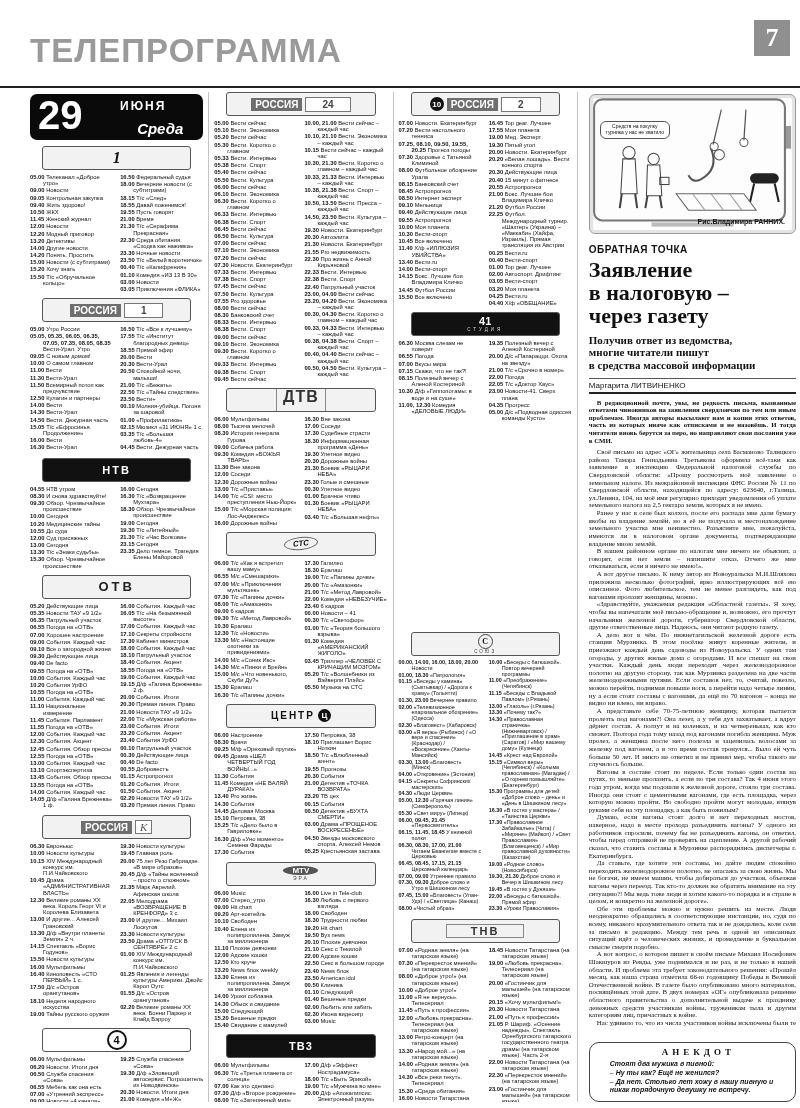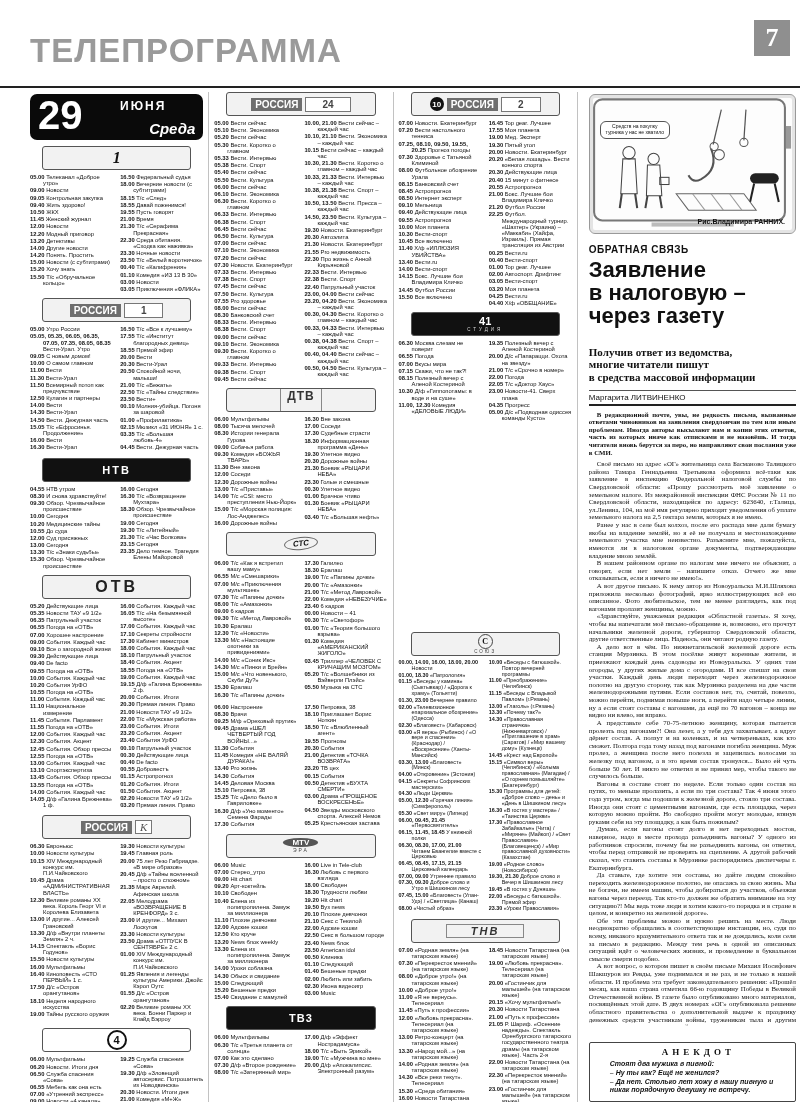--- a/index.html
+++ b/index.html
@@ -18,76 +18,76 @@
   .issue-date{font-size:8px;font-weight:bold;color:#333;}
   
   .content{display:flex;padding:4px 4px 0 30px;}
   .tv-area{display:flex;height:1010px;overflow:hidden;}
   .bcol{width:174px;padding-right:5px;margin-right:5px;border-right:1px solid #c2c2c2;}
   .article-col{width:208px;padding-left:6px;display:flex;flex-direction:column;height:1010px;overflow:hidden;}
   
   .date-block{position:relative;background:#0a0a0a;color:#fff;border-radius:7px;height:46px;margin:2px 0 6px 0;text-align:center;}
   .d-day{position:absolute;left:8px;top:-2px;font-size:40px;font-weight:bold;line-height:46px;}
   .d-month{position:absolute;left:70px;top:5px;font-size:12px;font-weight:bold;text-transform:uppercase;letter-spacing:2px;margin-left:20px;}
-  .d-weekday{position:absolute;right:8px;bottom:3px;font-size:15px;font-weight:bold;font-style:italic;}
+  .d-weekday{position:absolute;right:20px;bottom:3px;font-size:15px;font-weight:bold;font-style:italic;}
   
   .ch-block{margin-bottom:6px;}
   .ch-logo{height:22px;border:1px solid #555;border-radius:3px;background:#f2f2f2;
            display:flex;align-items:center;justify-content:center;gap:3px;margin:0 12px 4px 12px;overflow:hidden;}
   .ch-listings{columns:2;column-gap:7px;font-size:5.8px;line-height:1.07;}
   .entry{margin:0 0 1px 0;text-indent:-13px;padding-left:13px;}
   .entry .t{font-weight:bold;}
   
   .v-perviy .p0{font-family:"Liberation Serif",serif;font-style:italic;font-weight:bold;font-size:16px;}
   .v-rossiya1 .p0,.v-rossiya24 .p0,.v-rossiyak .p0,.v-rossiya2 .p1{background:#6e6e6e;color:#fff;font-weight:bold;font-size:10px;padding:1px 4px;}
   .v-rossiya1 .p1,.v-rossiya24 .p1,.v-rossiya2 .p2{border:1px solid #777;background:#fff;font-weight:bold;font-size:10px;padding:1px 16px;color:#444;}
   .v-rossiyak .p1{border:1px solid #777;background:#fff;font-family:"Liberation Serif",serif;font-style:italic;font-size:11px;padding:0 4px;color:#555;}
   .v-ntv{background:#111;justify-content:center;}
   .v-ntv .p0{color:#fff;font-weight:bold;font-size:11px;letter-spacing:2px;}
-  .v-otv .p0{font-weight:bold;font-size:16px;letter-spacing:3px;color:#222;}
+  .v-otv .p0{font-weight:bold;font-size:13px;letter-spacing:3px;color:#222;}
   .v-ch4{background:#fff;}
   .v-ch4 .p0{width:16px;height:16px;border:2px solid #111;border-radius:50%;display:flex;align-items:center;justify-content:center;font-weight:bold;font-size:11px;}
   .v-rossiya2 .p0{width:14px;height:14px;background:#111;color:#fff;border-radius:50%;display:flex;align-items:center;justify-content:center;font-weight:bold;font-size:8px;}
   .v-dtv{flex-direction:column;gap:0;}
-  .v-dtv .p0{font-weight:bold;font-size:12px;letter-spacing:1px;color:#333;border:1px solid #888;padding:8px 6px;line-height:1.1;}
+  .v-dtv .p0{font-weight:bold;font-size:16px;letter-spacing:1px;color:#333;border:1px solid #888;padding:8px 6px;line-height:1.1;}
   .v-dtv .p1{font-size:5px;letter-spacing:3px;color:#555;}
   .v-sts .p0{border:1px solid #666;border-radius:50%;padding:1px 8px;font-style:italic;font-weight:bold;font-size:8px;transform:rotate(-6deg);}
   .v-tvc .p0{font-weight:bold;font-size:10px;letter-spacing:2px;}
   .v-tvc .p1{width:13px;height:13px;background:#111;color:#fff;border-radius:50%;display:flex;align-items:center;justify-content:center;font-size:8px;font-weight:bold;}
   .v-mtv{flex-direction:column;gap:0;}
   .v-mtv .p0{background:#555;color:#fff;border-radius:50%;padding:0 9px;font-weight:bold;font-size:8px;}
   .v-mtv .p1{font-size:5px;letter-spacing:2px;color:#444;}
   .v-tv3{background:#111;}
   .v-tv3 .p0{color:#fff;font-weight:bold;font-size:11px;letter-spacing:1px;}
   .v-studio41{background:#111;flex-direction:column;gap:0;}
   .v-studio41 .p0{color:#fff;font-weight:bold;font-size:11px;line-height:1;}
   .v-studio41 .p1{color:#ddd;font-size:4.5px;letter-spacing:3px;}
   .v-soyuz{flex-direction:column;gap:0;}
   .v-soyuz .p0{width:13px;height:13px;border:1px solid #444;border-radius:50%;display:flex;align-items:center;justify-content:center;
                font-family:"Liberation Serif",serif;font-size:8px;font-weight:bold;}
   .v-soyuz .p1{font-size:4.5px;letter-spacing:2px;color:#444;}
-  .v-tnv .p0{font-weight:bold;font-style:italic;font-size:11px;letter-spacing:2px;border:1px solid #888;padding:0 24px;color:#333;}
+  .v-tnv .p0{font-weight:bold;font-size:11px;letter-spacing:2px;border:1px solid #888;padding:0 24px;color:#333;}
   .block-studio41 .ch-listings{min-height:286px;}
   .block-soyuz .ch-listings{font-size:5.4px;}
   
   .cartoon{position:relative;border:1px solid #999;border-radius:6px;height:138px;margin:2px 0 8px 0;background:#fdfdfd;box-shadow:inset 0 0 0 3px #e4e4e4;}
   .cartoon svg{position:absolute;left:0;top:0;width:100%;height:100%;}
   .bubble{position:absolute;left:10px;top:26px;width:62px;border:1px solid #555;border-radius:6px;background:#fff;
           font-size:5px;line-height:1.15;padding:2px 3px;text-align:center;}
   .cartoon-credit{position:absolute;right:10px;bottom:8px;font-size:7px;font-weight:bold;}
   
   .kicker{font-size:10px;font-weight:bold;letter-spacing:.5px;margin:2px 0 4px 0;}
-  .headline{font-family:Liberation Sans, sans-serif;font-weight:bold;font-size:22px;line-height:1.04;margin:0 0 6px 0;}
-  .subhead{font-family:"Liberation Serif",serif;font-weight:bold;font-size:11px;line-height:1.15;margin:12px 0 6px 0;}
+  .headline{font-family:Liberation Serif, serif;font-weight:bold;font-size:22px;line-height:1.04;margin:0 0 6px 0;}
+  .subhead{font-family:"Liberation Serif",serif;font-weight:bold;font-size:11px;line-height:1.15;margin:0 0 6px 0;}
   .byline{font-size:8px;border-top:1px solid #555;border-bottom:2px solid #222;padding:2px 0;margin-bottom:5px;}
   .article-body{flex:1;overflow:hidden;font-family:"Liberation Serif",serif;font-size:6.8px;line-height:1.12;text-align:justify;}
   .article-body p{margin:0;text-indent:8px;}
   .article-body p.lead{font-weight:bold;text-indent:8px;margin-bottom:4px;}
   
-  .anecdote{border:1px solid #444;border-radius:2px;padding:4px 8px 6px 20px;margin-top:16px;}
+  .anecdote{border:1px solid #444;border-radius:10px;padding:4px 8px 6px 20px;margin-top:16px;}
   .anec-title{text-align:center;font-family:"Liberation Serif",serif;font-weight:bold;font-size:9px;letter-spacing:4px;margin-bottom:3px;}
   .anec-line{font-size:7px;font-style:italic;font-weight:bold;line-height:1.25;}
 </style>
 </head>
 <body>
 
 <div class="page">
 
   <header class="masthead">
     <h1>ТЕЛЕПРОГРАММА</h1>
@@ -442,20 +442,24 @@
               <p class="entry"><span class="t">00.00</span><span class="pt"> Новости – 41</span></p>
               <p class="entry"><span class="t">00.30</span><span class="pt"> Т/с «Светофор»</span></p>
               <p class="entry"><span class="t">01.00</span><span class="pt"> Т/с «Теория большого взрыва»</span></p>
               <p class="entry"><span class="t">01.30</span><span class="pt"> Комедия «АМЕРИКАНСКИЙ ЖИГОЛО»</span></p>
               <p class="entry"><span class="t">03.45</span><span class="pt"> Триллер «ЧЕЛОВЕК С КРИЧАЩИМ МОЗГОМ»</span></p>
               <p class="entry"><span class="t">05.20</span><span class="pt"> Т/с «Волшебники из Вэйверли Плэйс»</span></p>
               <p class="entry"><span class="t">05.50</span><span class="pt"> Музыка на СТС</span></p>
             </div>
           </section>
           <section class="ch-block block-tvc">
+            <div class="ch-logo v-tvc">
+              <span class="p0">ЦЕНТР</span>
+              <span class="p1">Ц</span>
+            </div>
             <div class="ch-listings">
               <p class="entry"><span class="t">06.00</span><span class="pt"> Настроение</span></p>
               <p class="entry"><span class="t">08.30</span><span class="pt"> Врачи</span></p>
               <p class="entry"><span class="t">09.25</span><span class="pt"> М/ф «Ореховый прутик»</span></p>
               <p class="entry"><span class="t">09.45</span><span class="pt"> Драма «ШЕЛ ЧЕТВЕРТЫЙ ГОД ВОЙНЫ...»</span></p>
               <p class="entry"><span class="t">11.30</span><span class="pt"> События</span></p>
               <p class="entry"><span class="t">11.45</span><span class="pt"> Комедия «НЕ ВАЛЯЙ ДУРАКА!»</span></p>
               <p class="entry"><span class="t">13.40</span><span class="pt"> Pro жизнь</span></p>
               <p class="entry"><span class="t">14.30</span><span class="pt"> События</span></p>
               <p class="entry"><span class="t">14.45</span><span class="pt"> Деловая Москва</span></p>
@@ -717,21 +721,21 @@
           <circle cx="62" cy="62" r="5.5" fill="none" stroke="#444"></circle>
           <path d="M56 68 L55 98 L70 98 L68 68 Z" fill="none" stroke="#444"></path>
           <line x1="56" y1="98" x2="54" y2="110" stroke="#444" stroke-width="2"></line>
           <line x1="68" y1="98" x2="70" y2="110" stroke="#444" stroke-width="2"></line>
           <rect x="68" y="80" width="9" height="7" fill="none" stroke="#444"></rect>
         </svg>
         <div class="bubble">Средств на покупку турника у нас не хватило</div>
         <div class="cartoon-credit">Рис.Владимира РАННИХ.</div>
       </div>
 
-      <div class="kicker">ОБРАТНАЯ СВЯЗЬ</div>
+      <div class="kicker">ОБРАТНАЯ ТОЧКА</div>
       <h2 class="headline" id="headline">Заявление<br>в налоговую –<br>через газету</h2>
       <div class="subhead" id="subhead">Получив ответ из ведомства,<br>многие читатели пишут<br>в средства массовой информации</div>
       <div class="byline">Маргарита ЛИТВИНЕНКО</div>
       <div class="article-body" id="article-body">
           <p class="lead">В редакционной почте, увы, не редкость письма, вызванные ответами чиновников на заявления свердловчан по тем или иным проблемам. Иногда авторы высылают нам и копии этих ответов, часть из которых иначе как отписками и не назовёшь. И тогда читатели вновь берутся за перо, но направляют свои послания уже в СМИ.</p>
           <p>Своё письмо на адрес «ОГ» жительница села Басманово Талицкого района Тамара Геннадьевна Третьякова оформила всё-таки как заявление в инспекцию Федеральной налоговой службы по Свердловской области: «Прошу рассмотреть моё заявление о земельном налоге. Из межрайонной инспекции ФНС России № 11 по Свердловской области, находящейся по адресу: 623640, г.Талица, ул.Ленина, 104, на моё имя регулярно приходят уведомления об уплате земельного налога на 2,5 гектара земли, которых я не имею.</p>
           <p>Ранее у нас в селе был колхоз, после его распада мне дали бумагу якобы на владение землёй, но я её не получала и местонахождение земельного участка мне неизвестно. Разъясните мне, пожалуйста, имеются ли в налоговом органе документы, подтверждающие владение мною землёй.</p>
           <p>В нашем районном органе по налогам мне ничего не объяснят, а говорят, если нет земли – напишите отказ. Отчего же мне отказываться, если я ничего не имею!».</p>
           <p>А вот другое письмо. К нему автор из Новоуральска М.И.Шляхова приложила несколько фотографий, ярко иллюстрирующих всё ею описанное. Фото любительское, тем не менее разглядеть, как под вагонами пролазят женщины, можно.</p>
           <p>«Здравствуйте, уважаемая редакция «Областной газеты». Я хочу, чтобы вы напечатали моё письмо-обращение и, возможно, его прочтут начальники железной дороги, губернатор Свердловской области, другие ответственные лица. Надеюсь, они читают родную газету.</p>

